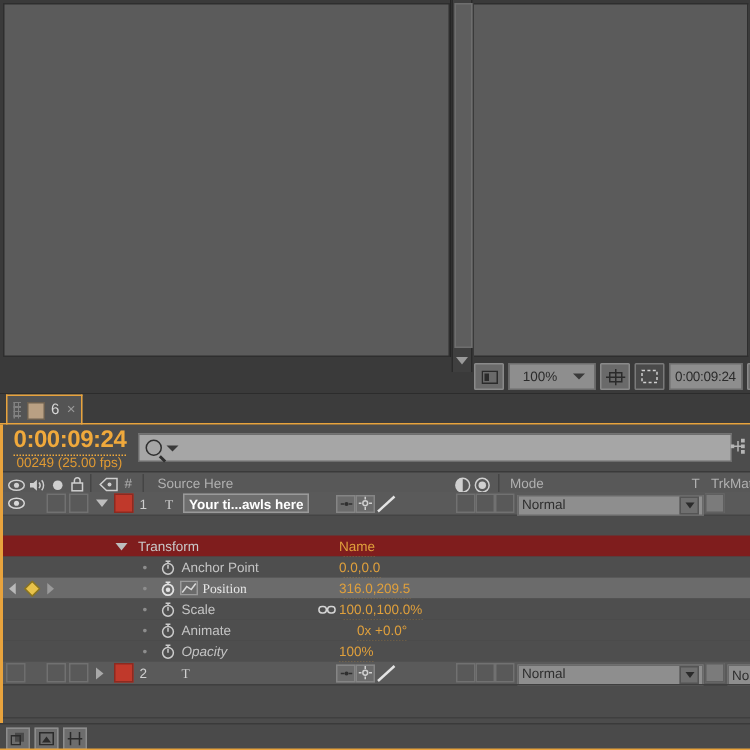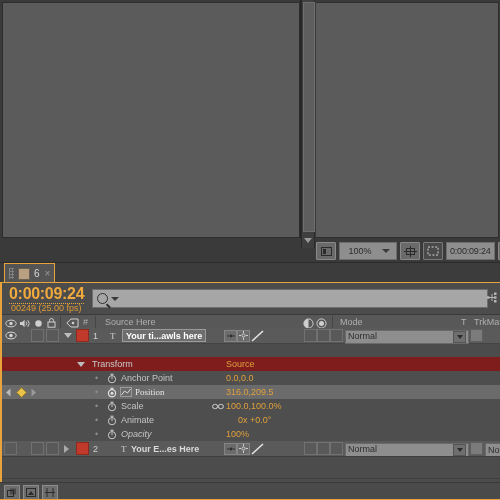--- a/index.html
+++ b/index.html
@@ -312,21 +312,21 @@
             <span class="tmbox"></span>
           </span>
       </div>
 
 
       <div class="row prop alt" style="top:29px;">
         <span class="cell" style="left:77px;">
             <span class="tri"></span>
           </span>
         <span class="cell grp" style="left:92px;">Transform</span>
-        <span class="cell val" style="left:226px;">Source</span>
+        <span class="cell val" style="left:226px;">Name</span>
       </div>
 
       <div class="row prop" style="top:43px;">
         <span class="cell" style="left:95px;color:#8d8d8d;font-size:9px;">•</span>
         <span class="cell" style="left:107px;">
           <svg width="10" height="11" viewBox="0 0 10 11">
               <circle cx="5" cy="6.2" r="3.6" fill="none" stroke="#cbcbcb"></circle>
               <line x1="5" y1="6.2" x2="5" y2="3.6" stroke="#cbcbcb"></line>
               <line x1="3.4" y1="1.2" x2="6.6" y2="1.2" stroke="#cbcbcb"></line>
               <line x1="5" y1="1.2" x2="5" y2="2.6" stroke="#cbcbcb"></line>
@@ -430,21 +430,20 @@
             <span class="sw-box"></span>
           </span>
         <span class="cell" style="left:64px;">
             <span class="tri right"></span>
           </span>
         <span class="cell" style="left:76px;">
             <span class="label-sw"></span>
           </span>
         <span class="cell num" style="left:93px;">2</span>
         <span class="cell tglyph" style="left:121px;">T</span>
-        <span class="cell txt bold" style="left:131px;">Your E...es Here</span>
         <span class="cell" style="left:224px;">
           <span class="sw-small">
               <svg width="8" height="6" viewBox="0 0 8 6">
                 <circle cx="4" cy="3" r="1.4" fill="#2f2f2f"></circle>
                 <line x1="0" y1="3" x2="2.4" y2="3" stroke="#2f2f2f"></line>
                 <line x1="5.6" y1="3" x2="8" y2="3" stroke="#2f2f2f"></line>
               </svg>
             </span>
         </span>
         <span class="cell" style="left:237px;">

